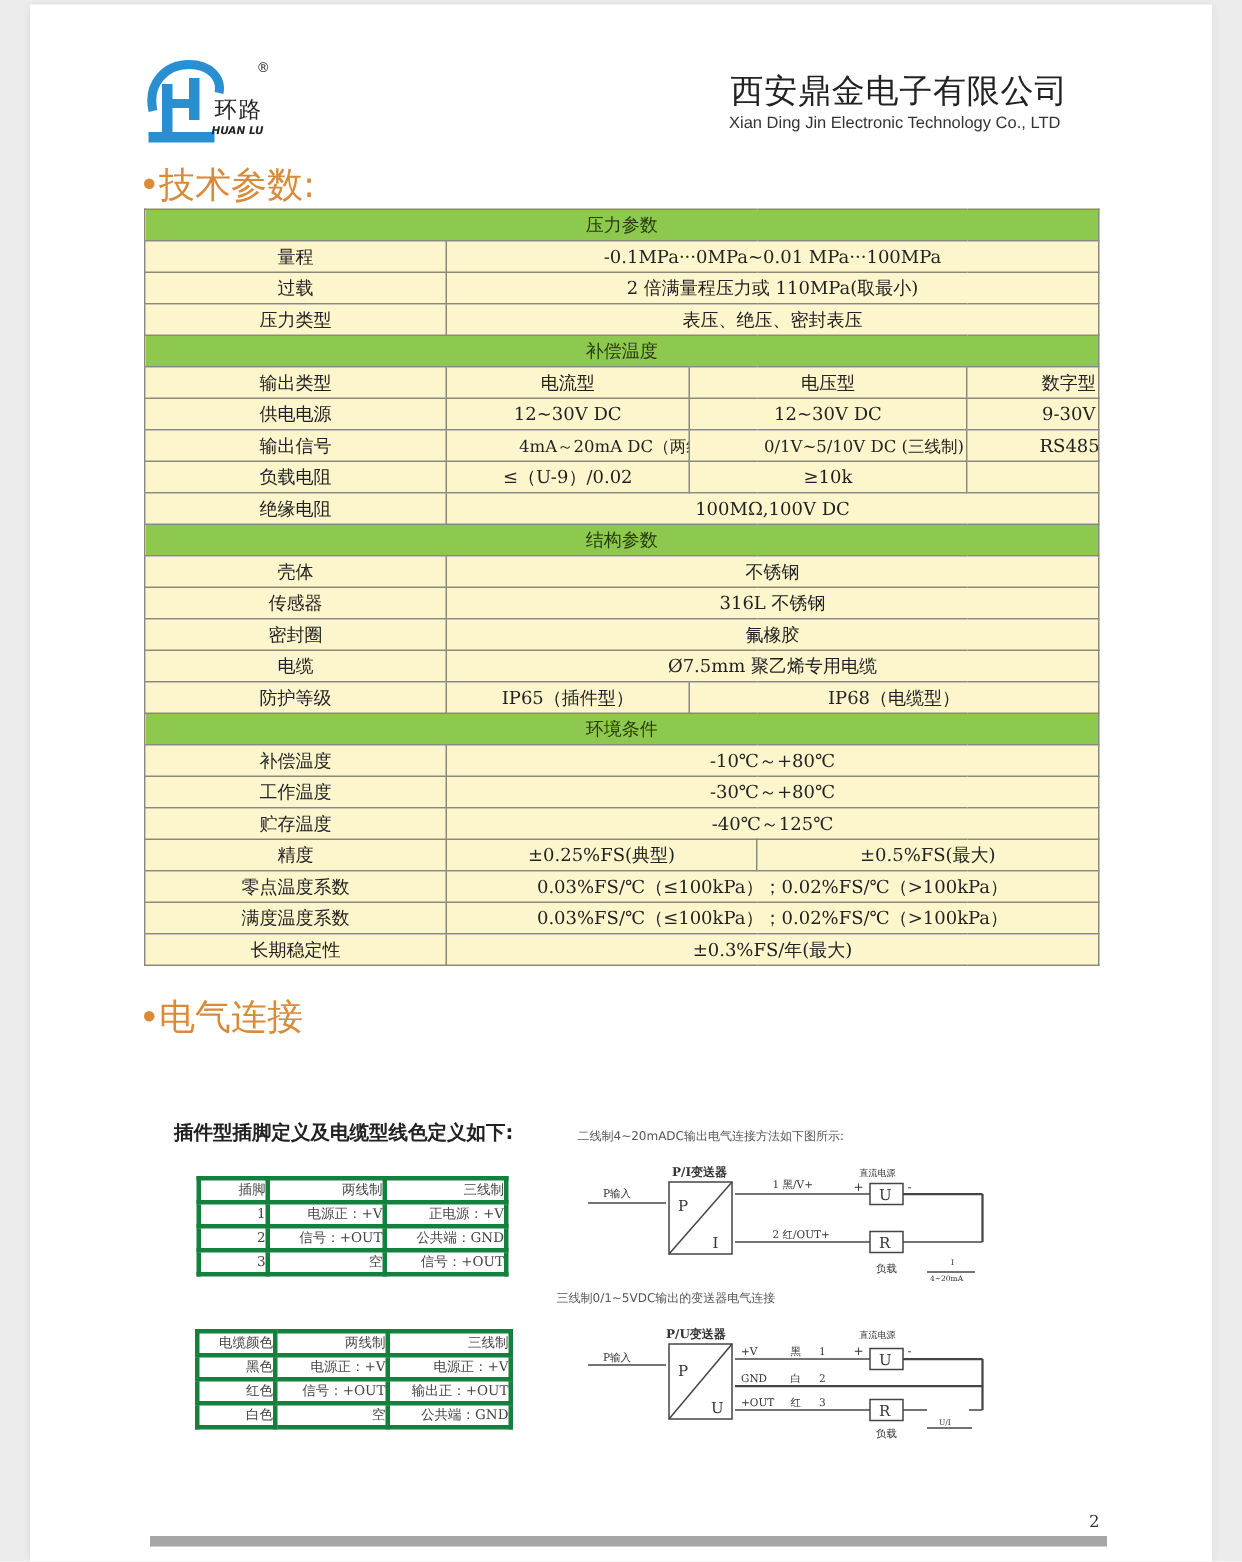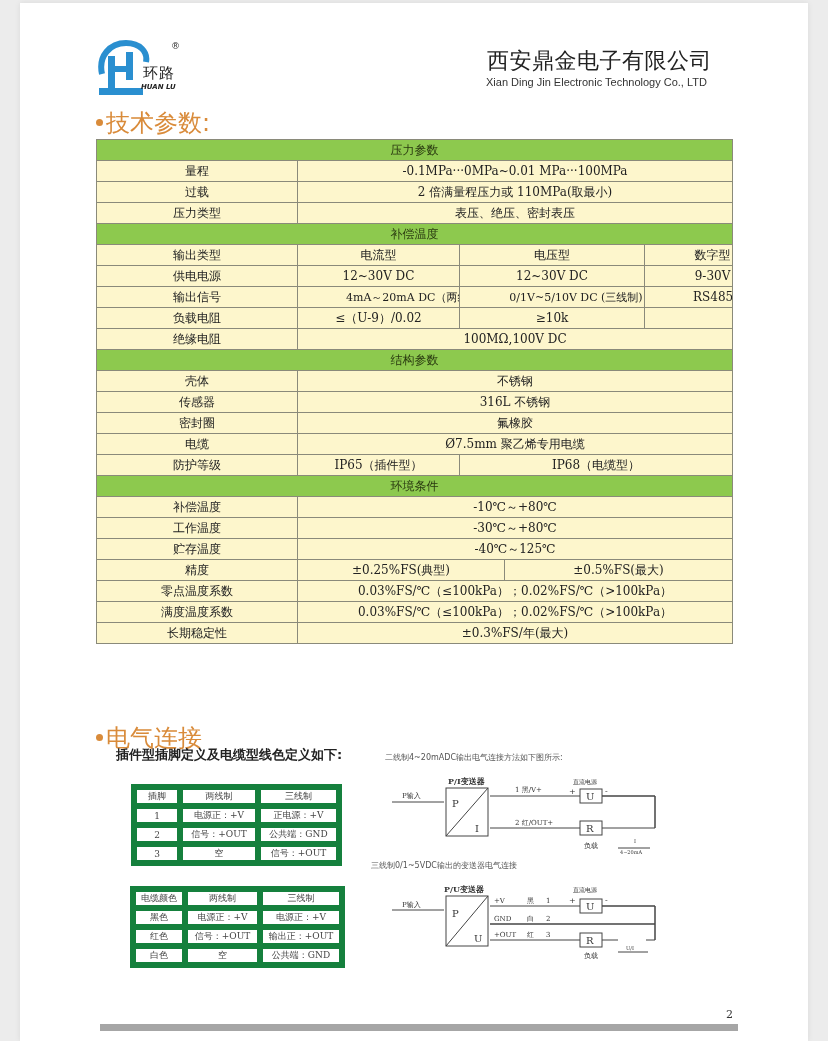--- a/index.html
+++ b/index.html
@@ -41,21 +41,21 @@
   table.spec td.label { font-family: "DejaVu Sans", sans-serif; font-size: 12px; }
   table.spec td.left { text-align: center; padding-left: 48px; }
 
   
   .subheading { position: absolute; left: 116px; top: 746px; font-family: "DejaVu Sans", sans-serif; font-size: 13px; font-weight: bold; color: #222; }
 
   table.small {
     position: absolute; border-collapse: collapse; table-layout: fixed;
     font-size: 9px; color: #444;
   }
-  table.small td { border: 6px solid #15803d; text-align: center; height: 12px; padding: 0; white-space: nowrap; }
+  table.small td { border: 3px solid #15803d; text-align: right; height: 12px; padding: 0; white-space: nowrap; }
 
   .diag-title { position: absolute; font-family: "DejaVu Sans", sans-serif; font-size: 8px; color: #555; }
   svg.diagram { position: absolute; overflow: visible; }
   svg text { font-family: "DejaVu Serif", serif; }
 
   .page-num { position: absolute; left: 726px; top: 1008px; font-size: 11px; color: #333; }
   .footer-bar { position: absolute; left: 100px; top: 1024px; width: 638px; height: 7px; background: #a6a6a6; }
 </style>
 </head>
 <body>
@@ -190,21 +190,21 @@
     <td class="label">满度温度系数</td>
     <td colspan="4">0.03%FS/℃（≤100kPa）；0.02%FS/℃（&gt;100kPa）</td>
   </tr>
   <tr>
     <td class="label">长期稳定性</td>
     <td colspan="4">±0.3%FS/年(最大)</td>
   </tr>
 </tbody>
   </table>
 
-<div class="section-title" style="left:96px; top:722px;">
+<div class="section-title" style="left:96px; top:662px;">
   <span class="dot"></span><span>电气连接</span>
 </div>
 
 <div class="subheading">插件型插脚定义及电缆型线色定义如下:</div>
 
 <table class="small" style="left:131px; top:784px; width:205px;">
   <colgroup>
       <col style="width:46px">
       <col style="width:78px">
       <col style="width:81px">

